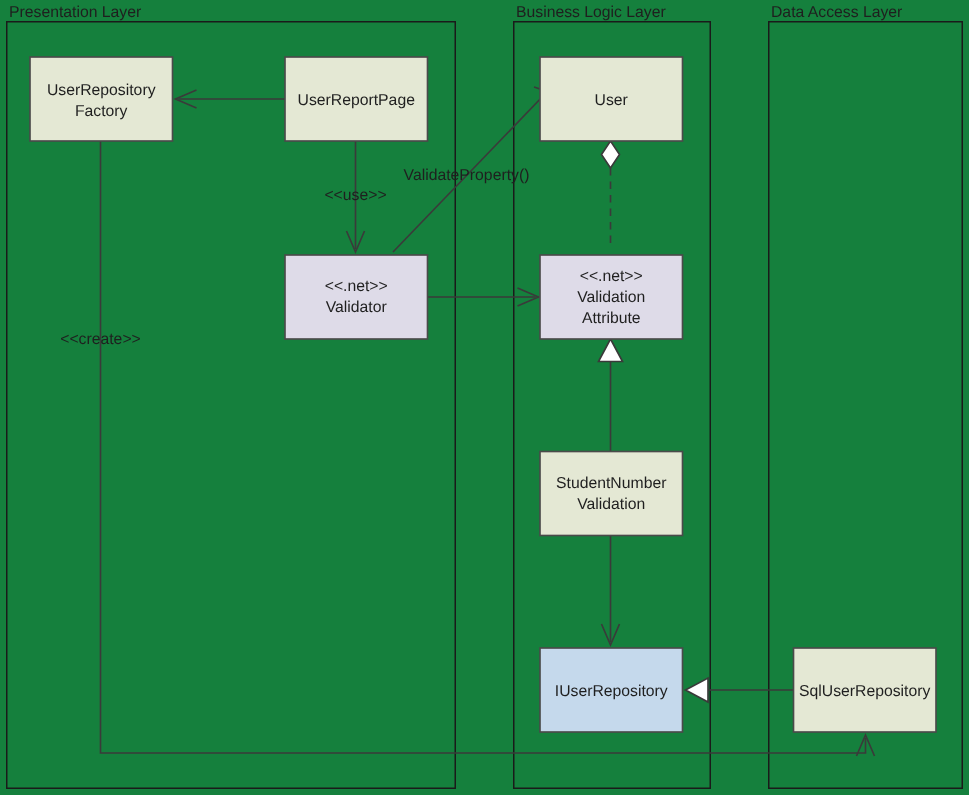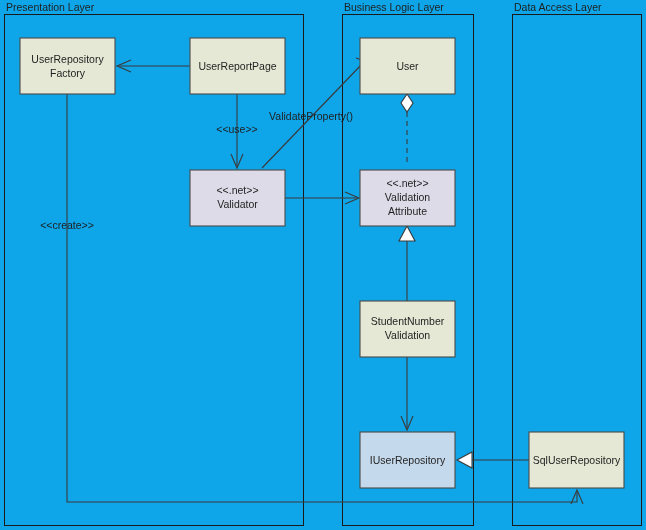--- a/index.html
+++ b/index.html
@@ -7,21 +7,21 @@
     padding: 0;
     background: #ffffff;
   }
   body {
     font-family: "Liberation Sans", sans-serif;
   }
   #diagram-root {
     position: relative;
     width: 646px;
     height: 530px;
-    background: #0ea5e9;
+    background: #15803d;
     overflow: hidden;
   }
   svg#canvas {
     position: absolute;
     left: 0;
     top: 0;
     width: 646px;
     height: 530px;
   }
   .layer-frame {

